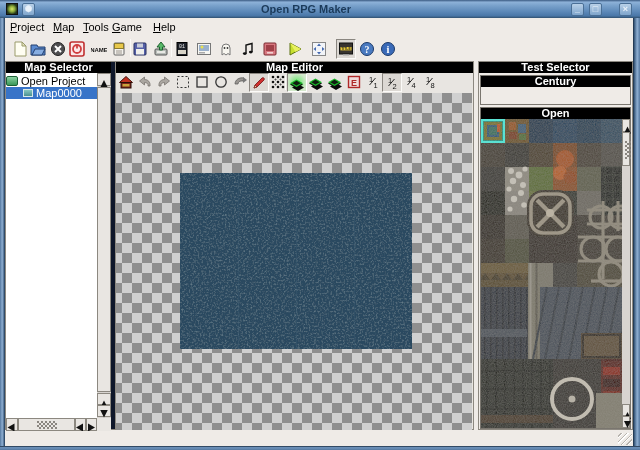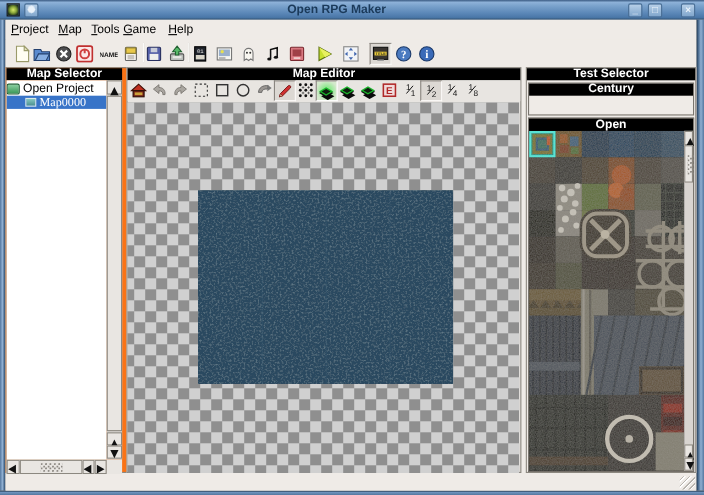--- a/index.html
+++ b/index.html
@@ -17,21 +17,21 @@
 #title-text { left:0; top:3px; width:612px; text-align:center; font-size:11px; font-weight:bold; color:#1b3a5a; }
 .tbtn { top:3px; width:13px; height:13px; background:linear-gradient(#b8d0e8,#7fa5cc); border:1px solid #4a6f96; border-radius:2px; color:#eaf2fa; font-size:9px; line-height:11px; text-align:center; font-weight:bold; }
 #appicon { left:6px; top:3px; width:12px; height:12px; background:radial-gradient(circle at 50% 50%, #d8e86a 0%, #8aa83a 40%, #22351a 75%); border:1px solid #111; }
 #menubar { left:5px; top:18px; width:628px; height:18px; background:#efebe7; font-size:11px; color:#000; }
 #menubar > span { position:absolute; top:3px; }
 .mn { text-decoration:underline; text-decoration-thickness:1px; text-underline-offset:1px; }
 #toolbar { left:5px; top:36px; width:628px; height:24px; background:#efebe7; }
 .ticon { position:absolute; top:5px; width:16px; height:16px; }
 #main { left:5px; top:60px; width:628px; height:371px; background:#efebe7; }
 .hdr { background:#000; color:#fff; font-weight:bold; font-size:11px; text-align:center; height:11px; line-height:10px; }
-#lpanel { position:absolute; left:0px; top:1px; width:120px; height:369px; background:#f97316; border:1px solid #8c8880;padding-left:20px; }
+#lpanel { position:absolute; left:0px; top:1px; width:120px; height:369px; background:#0f172a; border:1px solid #8c8880;padding-left:20px; }
 #lhdr { position:absolute; left:0; top:0; width:105px; height:11px; }
 #tree { position:absolute; left:0; top:11px; width:91px; height:345px; background:#fff; overflow:hidden; }
 .trow { position:absolute; left:0; width:100%; height:12px; font-size:11px; line-height:12px; color:#000; white-space:nowrap; }
 #row-sel { background:#3874c8; color:#fff; }
 .sb { background:#e9e6e2; border:1px solid #8c8880; position:absolute; }
 .sbth { background:#e9e6e2; border:1px solid #8c8880; position:absolute; }
 .sbtrack { background:#d8d4d0; position:absolute; }
 #mpanel { position:absolute; left:110px; top:1px; width:359px; height:369px; border:1px solid #8c8880; background:#e8e5e1; }
 #mhdr { position:absolute; left:0; top:0; width:357px; height:11px; }
 #mtoolbar { position:absolute; left:0; top:11px; width:357px; height:19px; background:#e8e5e1; }
@@ -162,21 +162,21 @@
 <div class="abs" id="main">
   <div id="lpanel">
     <div class="hdr" id="lhdr">Map Selector</div>
     <div id="tree">
       <div class="trow" style="top:2px;">
           <span style="position:absolute;left:0px;top:1px;width:12px;height:10px;background:linear-gradient(#8ad0a0,#3a9858);border:1px solid #1c6034;border-radius:2px;"></span>
           <span style="position:absolute;left:15px;">Open Project</span>
         </div>
       <div class="trow" id="row-sel" style="top:14px;">
           <span style="position:absolute;left:17px;top:2px;width:10px;height:8px;background:linear-gradient(#88c8c0,#4a9090);border:1px solid #d8e8e8;"></span>
-          <span style="position:absolute;left:30px;font-family:Liberation Serif, serif;">Map0000</span>
+          <span style="position:absolute;left:30px;">Map0000</span>
         </div>
     </div>
 
 <div class="sbtrack" style="left:91px;top:11px;width:14px;height:345px;"></div>
 <div class="sb" style="left:91px;top:11px;width:14px;height:13px;"><svg width="12" height="11" viewBox="0 0 12 11" style="">
           <polygon points="2,11 6,3 10,11" fill="#111"></polygon>
         </svg></div>
 <div class="sbth" style="left:91px;top:25px;width:14px;height:305px;"></div>
 <div class="sb" style="left:91px;top:331px;width:14px;height:12px;"><svg width="12" height="10" viewBox="0 0 12 10" style="">
           <polygon points="2,10.5 6,2.5 10,10.5" fill="#111"></polygon>

